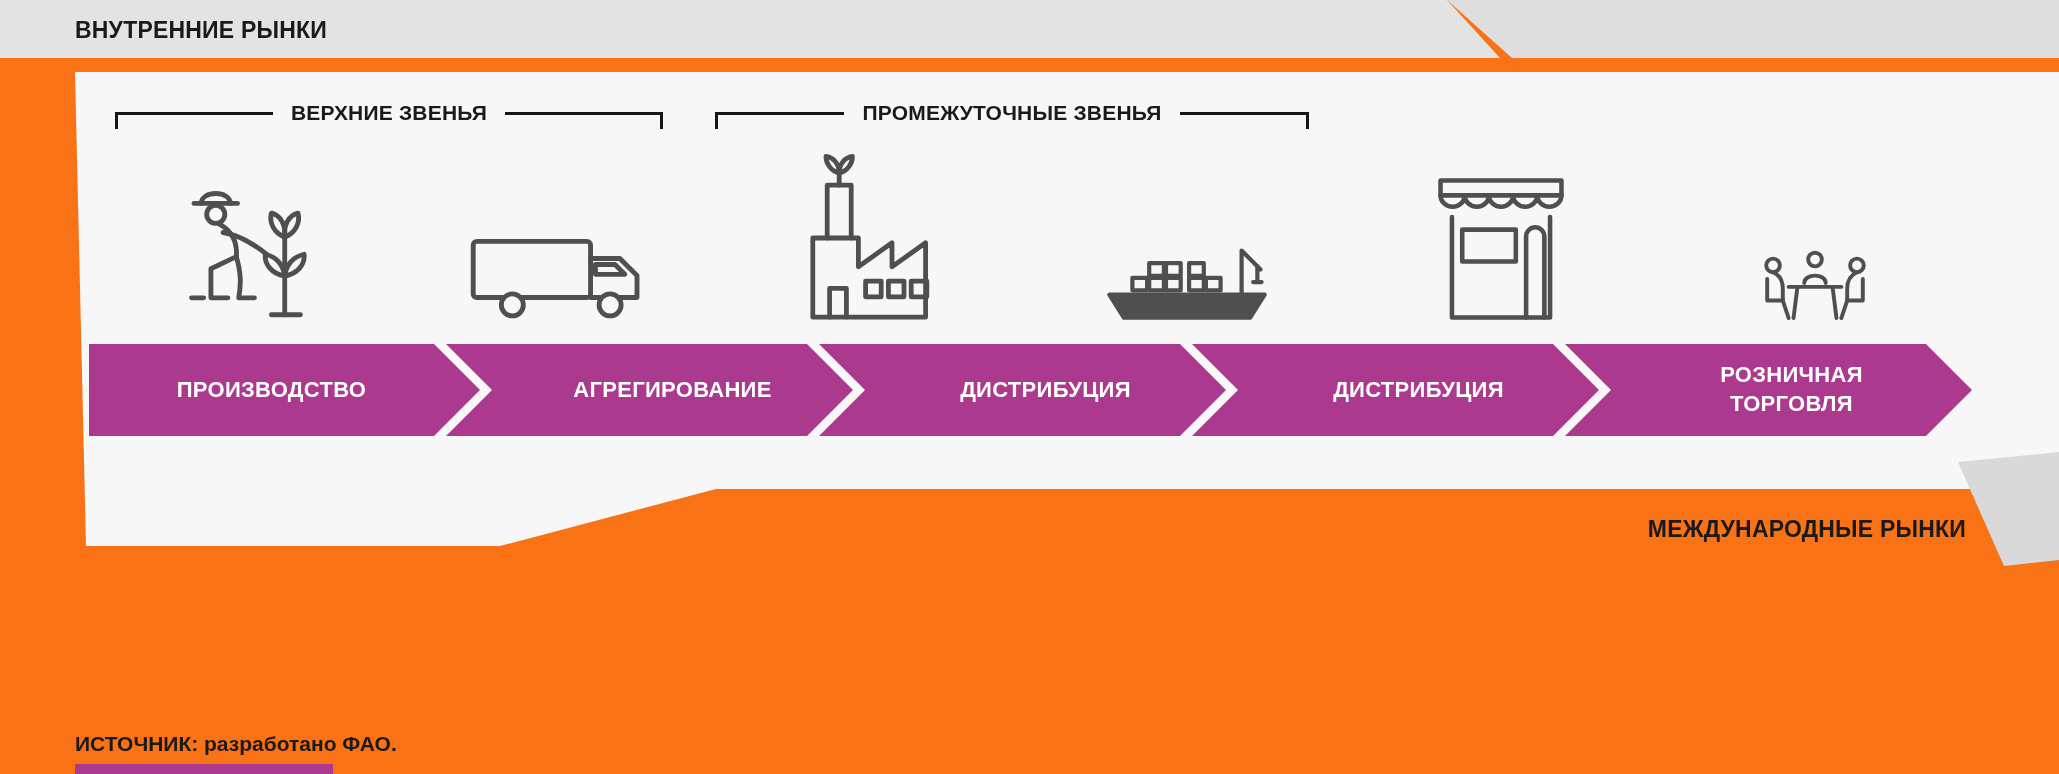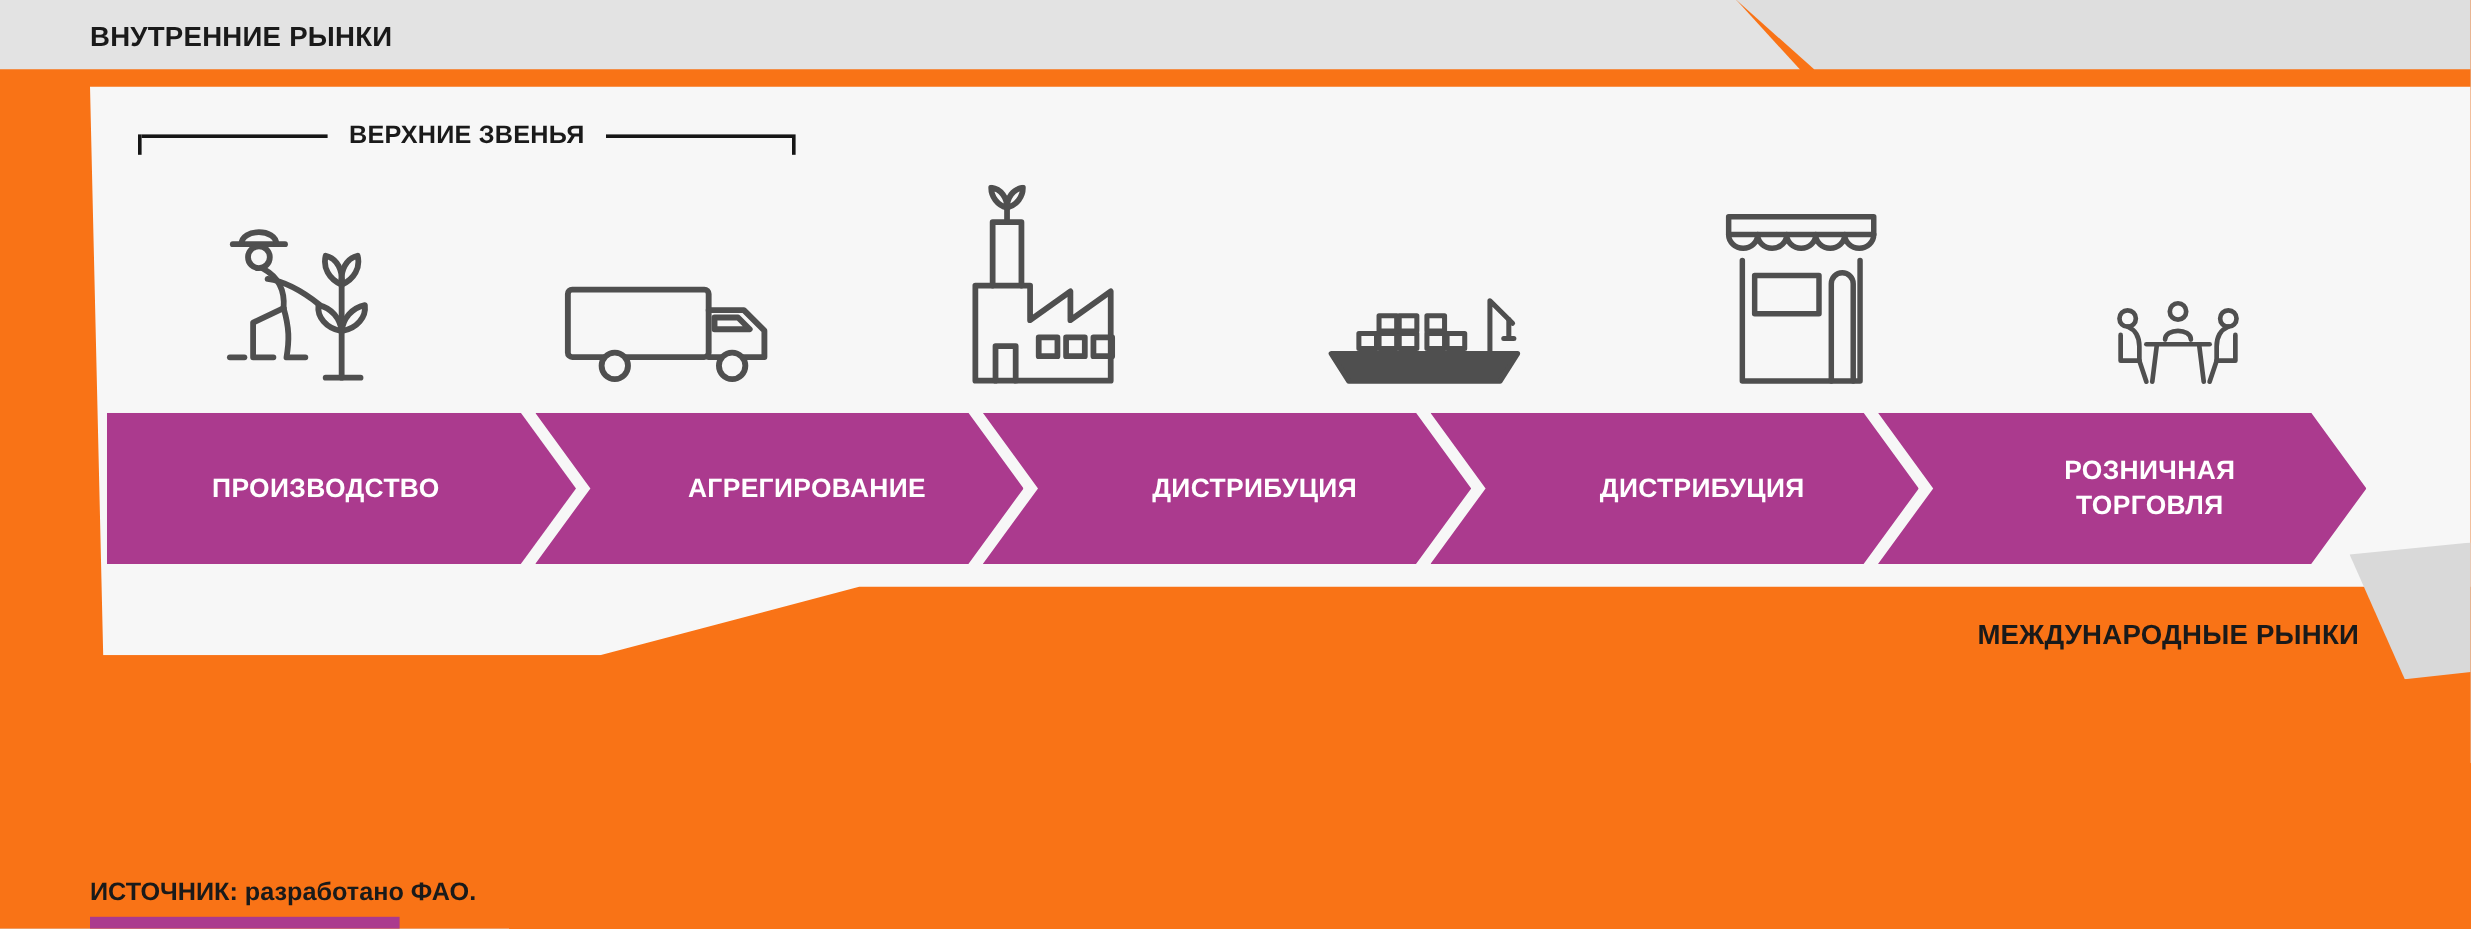--- a/index.html
+++ b/index.html
@@ -55,21 +55,21 @@
   
   .icons-row{
     position:absolute;left:89px;top:138px;width:1883px;height:184px;
     display:flex;align-items:flex-end;
   }
   .icon-cell{flex:1 1 0;display:flex;justify-content:center;align-items:flex-end;}
   .icon-cell svg{display:block;color:var(--icon);}
 
   
   .arrows-row{
-    position:absolute;left:89px;top:344px;width:1883px;height:126px;
+    position:absolute;left:89px;top:344px;width:1883px;height:92px;
     display:flex;
   }
   .arrow{
     flex:1 1 0;
     background:var(--accent);
     clip-path:polygon(0 0, calc(100% - 46px) 0, 100% 50%, calc(100% - 46px) 100%, 0 100%, 46px 50%);
     display:flex;align-items:center;justify-content:center;
     padding-left:60px;padding-right:14px;
     box-sizing:border-box;
   }
@@ -94,20 +94,27 @@
   <div class="bg bg-right-notch"></div>
   <div class="accent-strip"></div>
 
   <div class="h-label domestic">ВНУТРЕННИЕ РЫНКИ</div>
   <div class="h-label international">МЕЖДУНАРОДНЫЕ РЫНКИ</div>
 
   <div class="bracket bracket-1">
     <span class="tick"></span>
     <span class="hline"></span>
     <span class="blabel">ВЕРХНИЕ ЗВЕНЬЯ</span>
+    <span class="hline"></span>
+    <span class="tick"></span>
+  </div>
+  <div class="bracket bracket-2">
+    <span class="tick"></span>
+    <span class="hline"></span>
+    <span class="blabel">ПРОМЕЖУТОЧНЫЕ ЗВЕНЬЯ</span>
     <span class="hline"></span>
     <span class="tick"></span>
   </div>
 
   <div class="icons-row">
 
     <div class="icon-cell">
       <svg width="158" height="150" viewBox="0 0 130 124" fill="none" stroke="currentColor" stroke-width="4" stroke-linecap="round" stroke-linejoin="round">
 
         <path d="M97 118 L97 50"></path>

